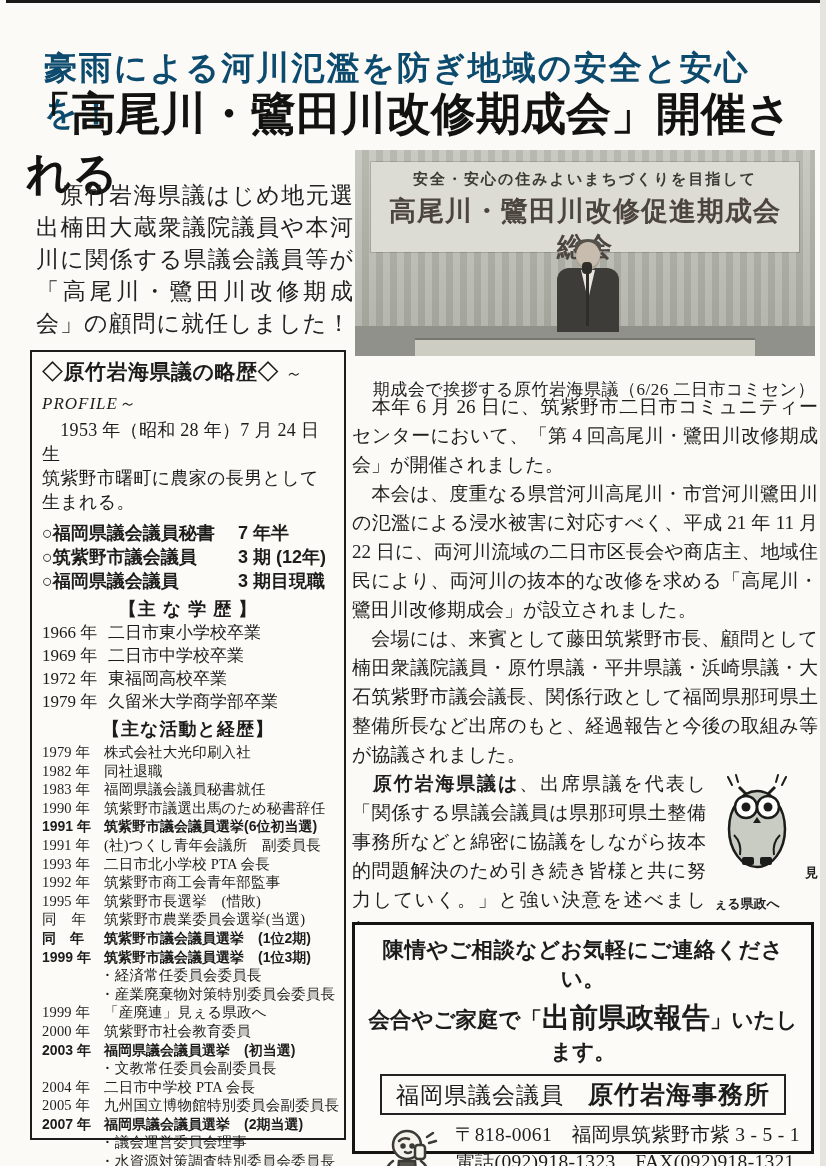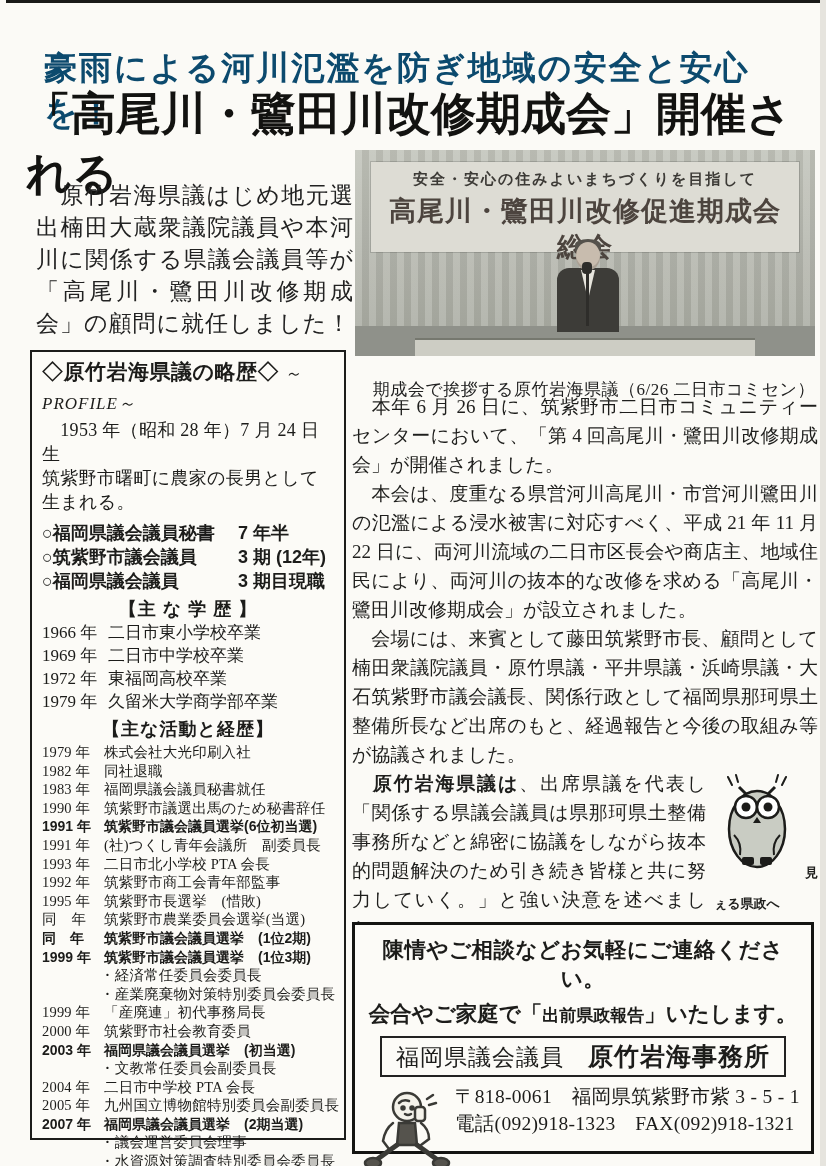--- a/index.html
+++ b/index.html
@@ -74,21 +74,21 @@
   .final b{font-family:"Liberation Sans",sans-serif;font-weight:700;}
   .owl-float{float:right;width:104px;height:128px;margin:4px 0 2px 8px;}
   .owl-label{font-family:"Liberation Sans",sans-serif;font-weight:700;font-size:13px;margin-top:-2px;}
 
   
   .contact{position:absolute;left:352px;top:922px;width:462px;height:232px;
            border:3px solid #141412;box-sizing:border-box;background:#fcfbf7;
            padding:10px 8px 0 8px;text-align:center;}
   .c-line1{font-family:"Liberation Sans",sans-serif;font-weight:700;font-size:21.5px;letter-spacing:.5px;}
   .c-line2{font-family:"Liberation Sans",sans-serif;font-weight:700;font-size:21.5px;margin-top:6px;}
-  .c-line2 .big{font-family:"Liberation Serif",serif;font-weight:900;font-size:17px;}
+  .c-line2 .big{font-family:"Liberation Serif",serif;font-weight:900;font-size:28px;}
   .nameplate{display:inline-block;margin-top:8px;border:2px solid #222;padding:2px 14px;}
   .np-title{font-size:23px;letter-spacing:1px;}
   .np-name{font-family:"Liberation Sans",sans-serif;font-weight:900;font-size:25px;letter-spacing:1px;}
   .addr-wrap{display:flex;margin-top:6px;text-align:left;}
   .cartoon{width:92px;flex:0 0 92px;}
   .addr{flex:1;}
   .a-line{font-size:19.5px;line-height:27px;letter-spacing:.3px;}
 </style>
 </head>
 <body>
@@ -149,21 +149,21 @@
         <div class="career-row bold"><span class="career-year">1991 年</span><span>筑紫野市議会議員選挙(6位初当選)</span></div>
         <div class="career-row"><span class="career-year">1991 年</span><span>(社)つくし青年会議所　副委員長</span></div>
         <div class="career-row"><span class="career-year">1993 年</span><span>二日市北小学校 PTA 会長</span></div>
         <div class="career-row"><span class="career-year">1992 年</span><span>筑紫野市商工会青年部監事</span></div>
         <div class="career-row"><span class="career-year">1995 年</span><span>筑紫野市長選挙　(惜敗)</span></div>
         <div class="career-row"><span class="career-year">同　年</span><span>筑紫野市農業委員会選挙(当選)</span></div>
         <div class="career-row bold"><span class="career-year">同　年</span><span>筑紫野市議会議員選挙　(1位2期)</span></div>
         <div class="career-row bold"><span class="career-year">1999 年</span><span>筑紫野市議会議員選挙　(1位3期)</span></div>
         <div class="career-row indent"><span class="career-year"></span><span>・経済常任委員会委員長</span></div>
         <div class="career-row indent"><span class="career-year"></span><span>・産業廃棄物対策特別委員会委員長</span></div>
-        <div class="career-row"><span class="career-year">1999 年</span><span>「産廃連」初代事務局長</span></div>
+        <div class="career-row"><span class="career-year">1999 年</span><span>「産廃連」見ぇる県政へ</span></div>
         <div class="career-row"><span class="career-year">2000 年</span><span>筑紫野市社会教育委員</span></div>
         <div class="career-row bold"><span class="career-year">2003 年</span><span>福岡県議会議員選挙　(初当選)</span></div>
         <div class="career-row indent"><span class="career-year"></span><span>・文教常任委員会副委員長</span></div>
         <div class="career-row"><span class="career-year">2004 年</span><span>二日市中学校 PTA 会長</span></div>
         <div class="career-row"><span class="career-year">2005 年</span><span>九州国立博物館特別委員会副委員長</span></div>
         <div class="career-row bold"><span class="career-year">2007 年</span><span>福岡県議会議員選挙　(2期当選)</span></div>
         <div class="career-row indent"><span class="career-year"></span><span>・議会運営委員会理事</span></div>
         <div class="career-row indent"><span class="career-year"></span><span>・水資源対策調査特別委員会委員長</span></div>
       </div>
   </div>

